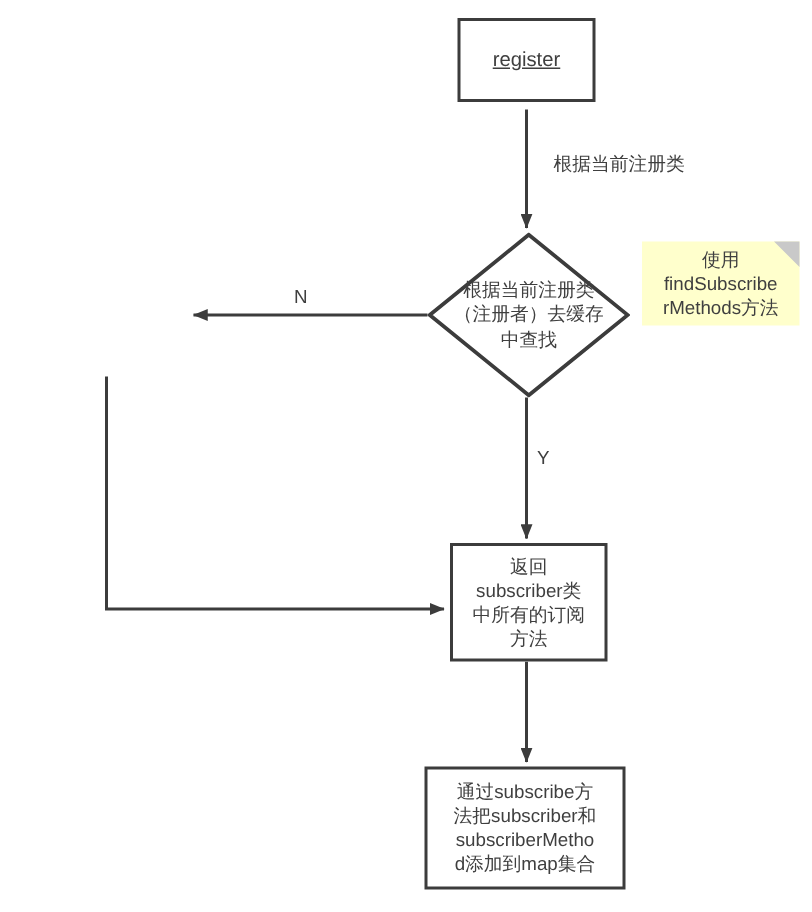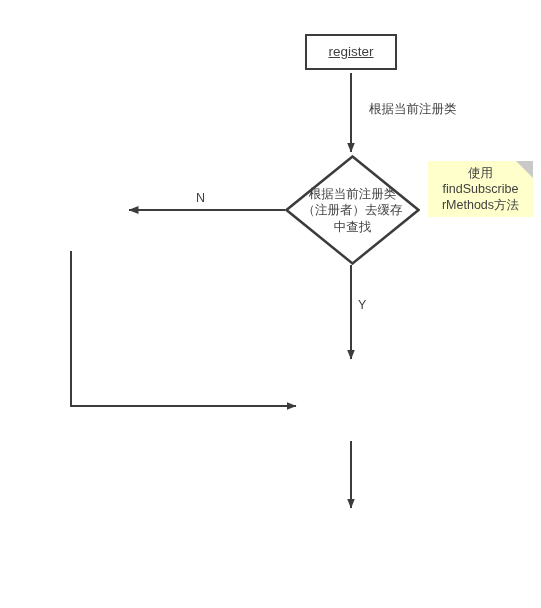--- a/index.html
+++ b/index.html
@@ -31,23 +31,23 @@
     display: flex;
     align-items: center;
     justify-content: center;
     text-align: center;
     line-height: 1.28;
     white-space: pre-line;
     z-index: 3;
   }
   #node-register {
     left: 305px;
-    top: 34px;
+    top: 12px;
     width: 92px;
-    height: 36px;
+    height: 56px;
     font-size: 13.5px;
     text-decoration: underline;
   }
   #node-add-to-collection {
     left: 18px;
     top: 175px;
     width: 107px;
     height: 76px;
     font-size: 12.5px;
     padding: 0 3px;
@@ -181,21 +181,29 @@
   <div id="node-decision">
     <svg class="diamond-shape" viewBox="0 0 135 110" xmlns="http://www.w3.org/2000/svg">
       <polygon points="67.5,1.5 133.5,55 67.5,108.5 1.5,55" fill="#ffffff" stroke="#3c3c3c" stroke-width="2.5"></polygon>
     </svg>
     <div class="diamond-label">根据当前注册类
 （注册者）去缓存
 中查找</div>
   </div>
 
 
-
+  <div class="node" id="node-return-methods">返回
+subscriber类
+中所有的订阅
+方法</div>
+
+  <div class="node" id="node-put-to-map">通过subscribe方
+法把subscriber和
+subscriberMetho
+d添加到map集合</div>
 
   <div id="note-find-subscriber">
     <div class="note-body">使用
 findSubscribe
 rMethods方法</div>
     <div class="note-fold"></div>
   </div>
 
   <div class="edge-label" id="label-register-to-decision">根据当前注册类</div>
 

